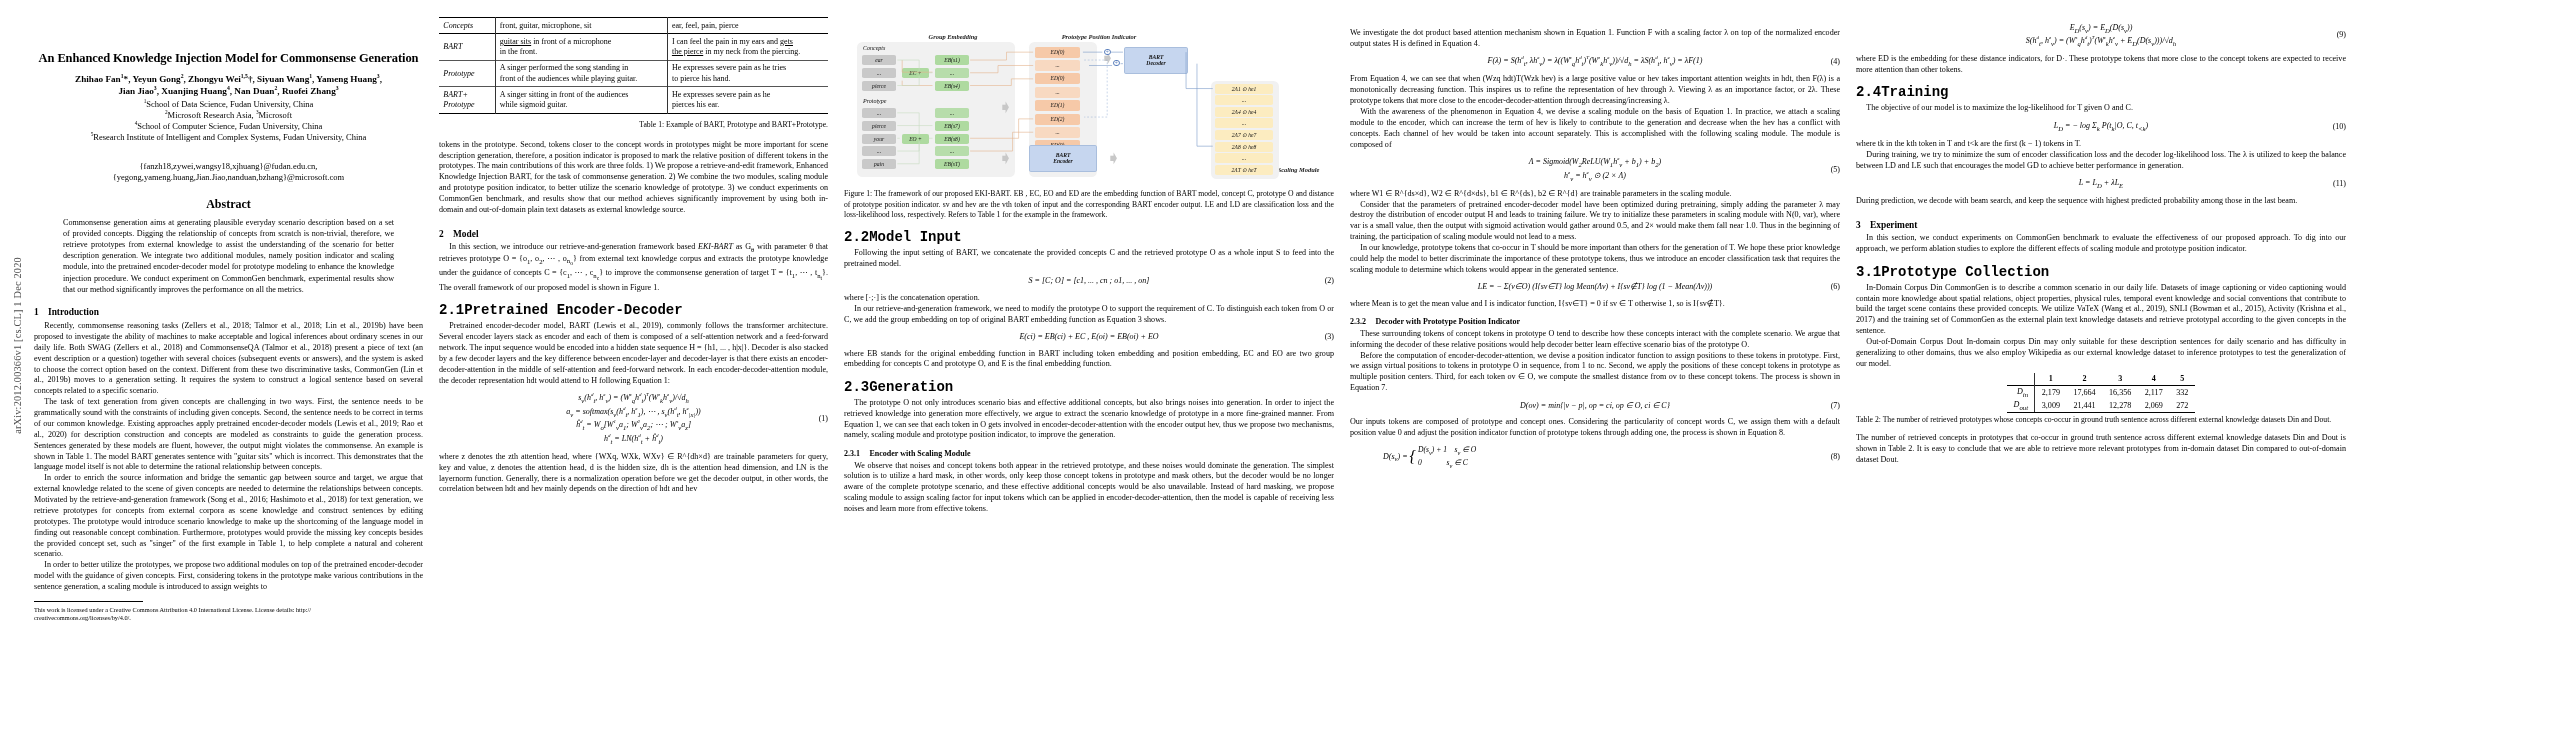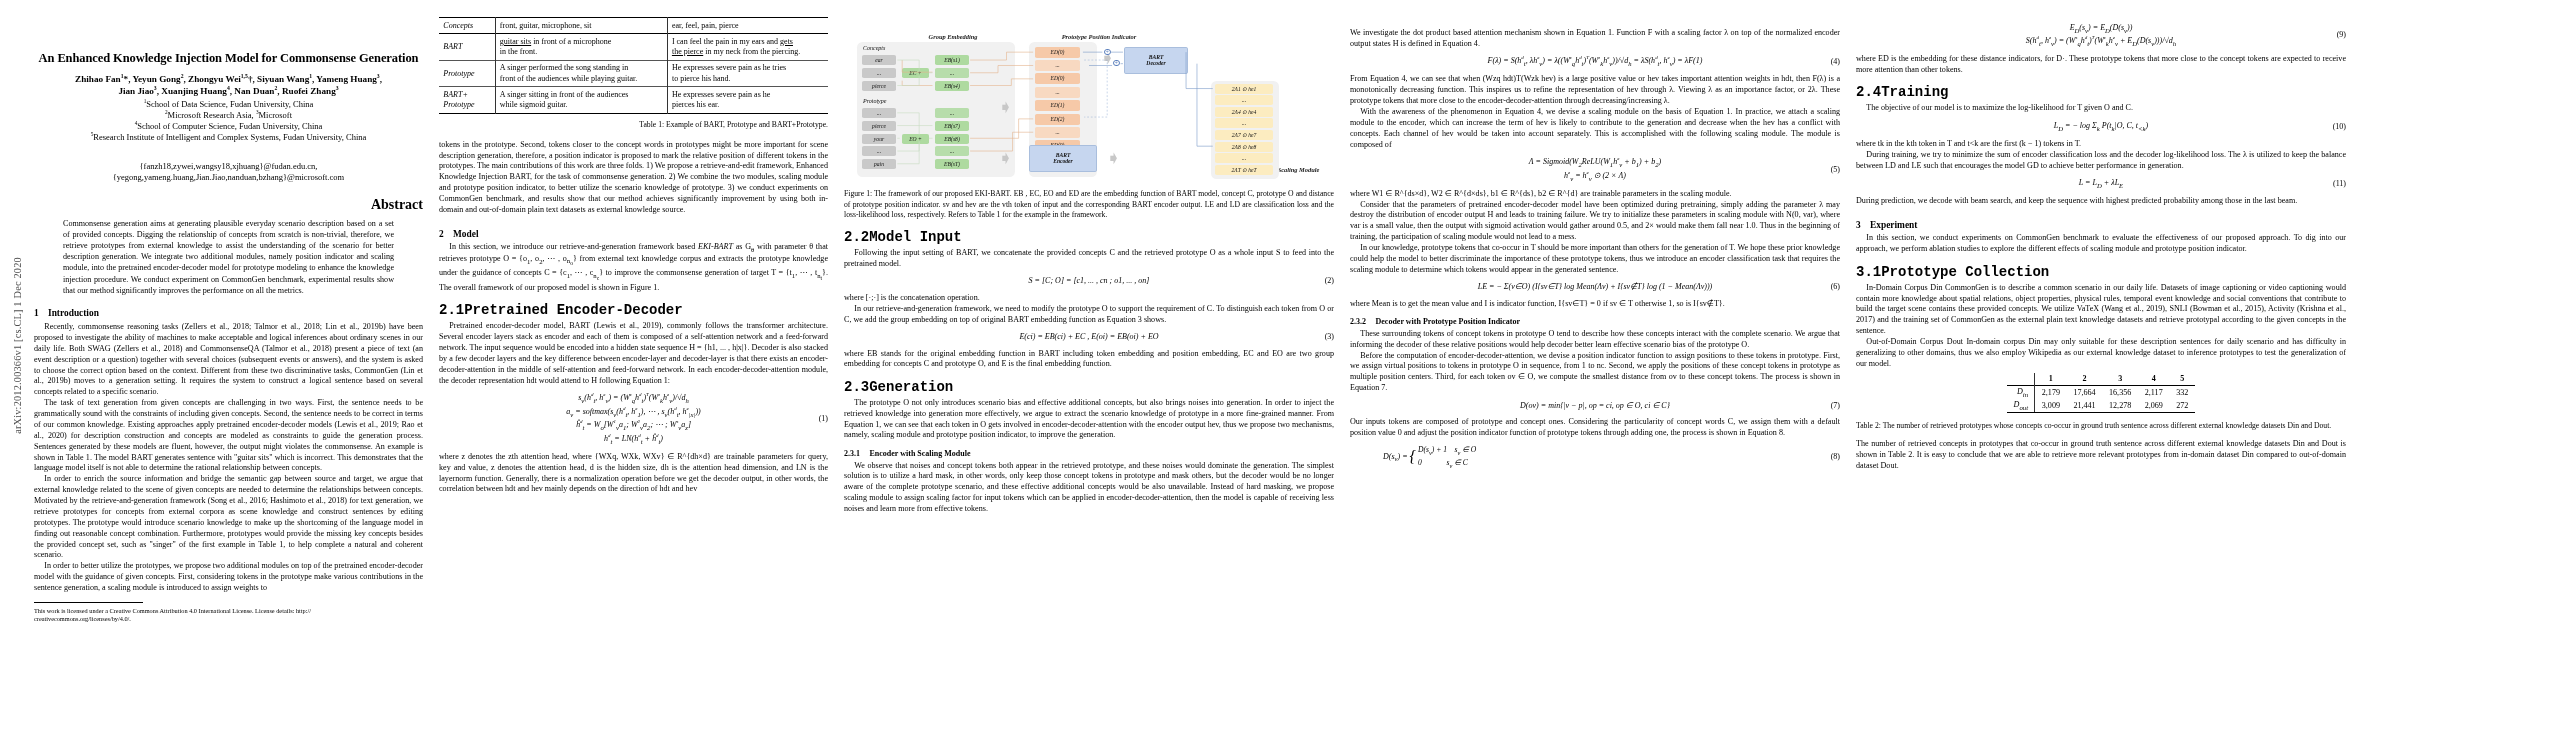--- a/index.html
+++ b/index.html
@@ -41,21 +41,21 @@
     font-size:9.2px; font-weight:bold; text-align:center;
     line-height:1.32; margin-top:6.7px;
   }
   .affils{
     font-size:8.5px; text-align:center; line-height:1.32; margin-top:1.2px;
   }
   .emails{ font-size:8.5px; text-align:center; line-height:1.34; margin-top:17px;}
   sup{ font-size:.62em; vertical-align:super; line-height:0; }
 
   .abs-head{
-    text-align:right; font-weight:bold; font-size:14px; margin:13.4px 0 5.5px 0;
+    text-align:center; font-weight:bold; font-size:12px; margin:13.4px 0 5.5px 0;
   }
   .abstract{
     margin:0 29px; font-size:8.1px; line-height:1.365; text-align:justify;
     text-justify:inter-word; hyphens:auto;
   }
 
   h2.sec{
     font-size:9.4px; font-weight:bold; margin:12.8px 0 3.6px 0;
   }
   h2.sec .num{ display:inline-block; min-width:14px; }
@@ -489,20 +489,20 @@
             <td>3,009</td>
             <td>21,441</td>
             <td>12,278</td>
             <td>2,069</td>
             <td>272</td>
           </tr>
         </tbody>
           </table>
       </div>
 
-      <div class="cap" style="text-align:justify; margin-top:8px;">Table 2: The number of retrieved prototypes whose concepts co-occur in ground truth sentence across different external knowledge datasets Din and Dout.</div>
+      <div class="cap" style="text-align:justify; margin-top:2px;">Table 2: The number of retrieved prototypes whose concepts co-occur in ground truth sentence across different external knowledge datasets Din and Dout.</div>
 
       <p class="body noind" style="margin-top:8.5px;">The number of retrieved concepts in prototypes that co-occur in ground truth sentence across different external knowledge datasets Din and Dout is shown in Table 2. It is easy to conclude that we are able to retrieve more relevant prototypes from in-domain dataset Din compared to out-of-domain dataset Dout.</p>
     </div>
 
   </div>
 </div>
 
 
 </body></html>

